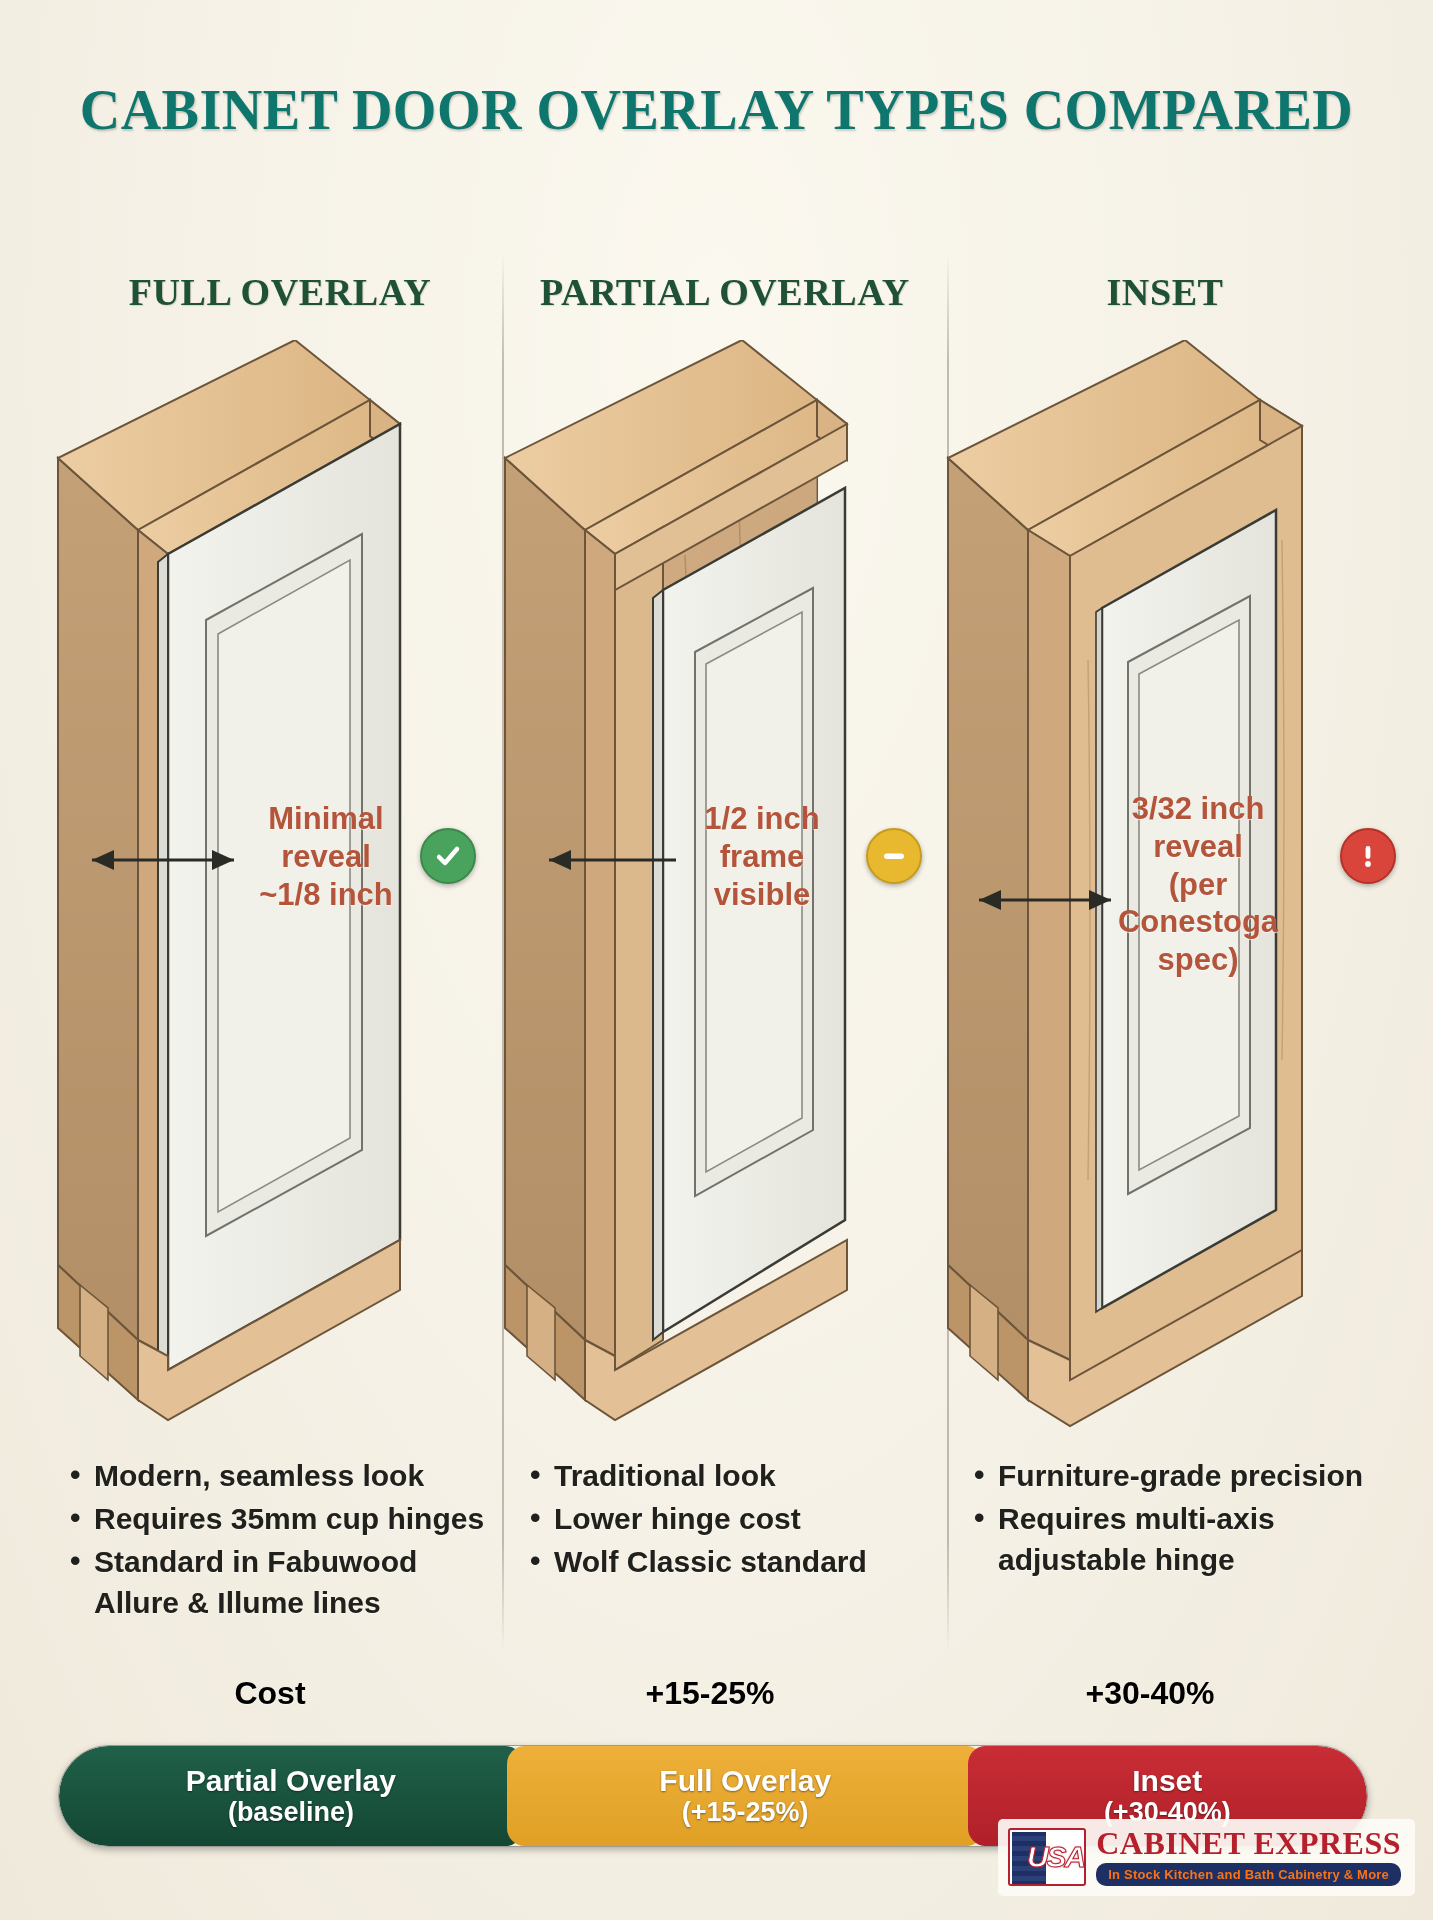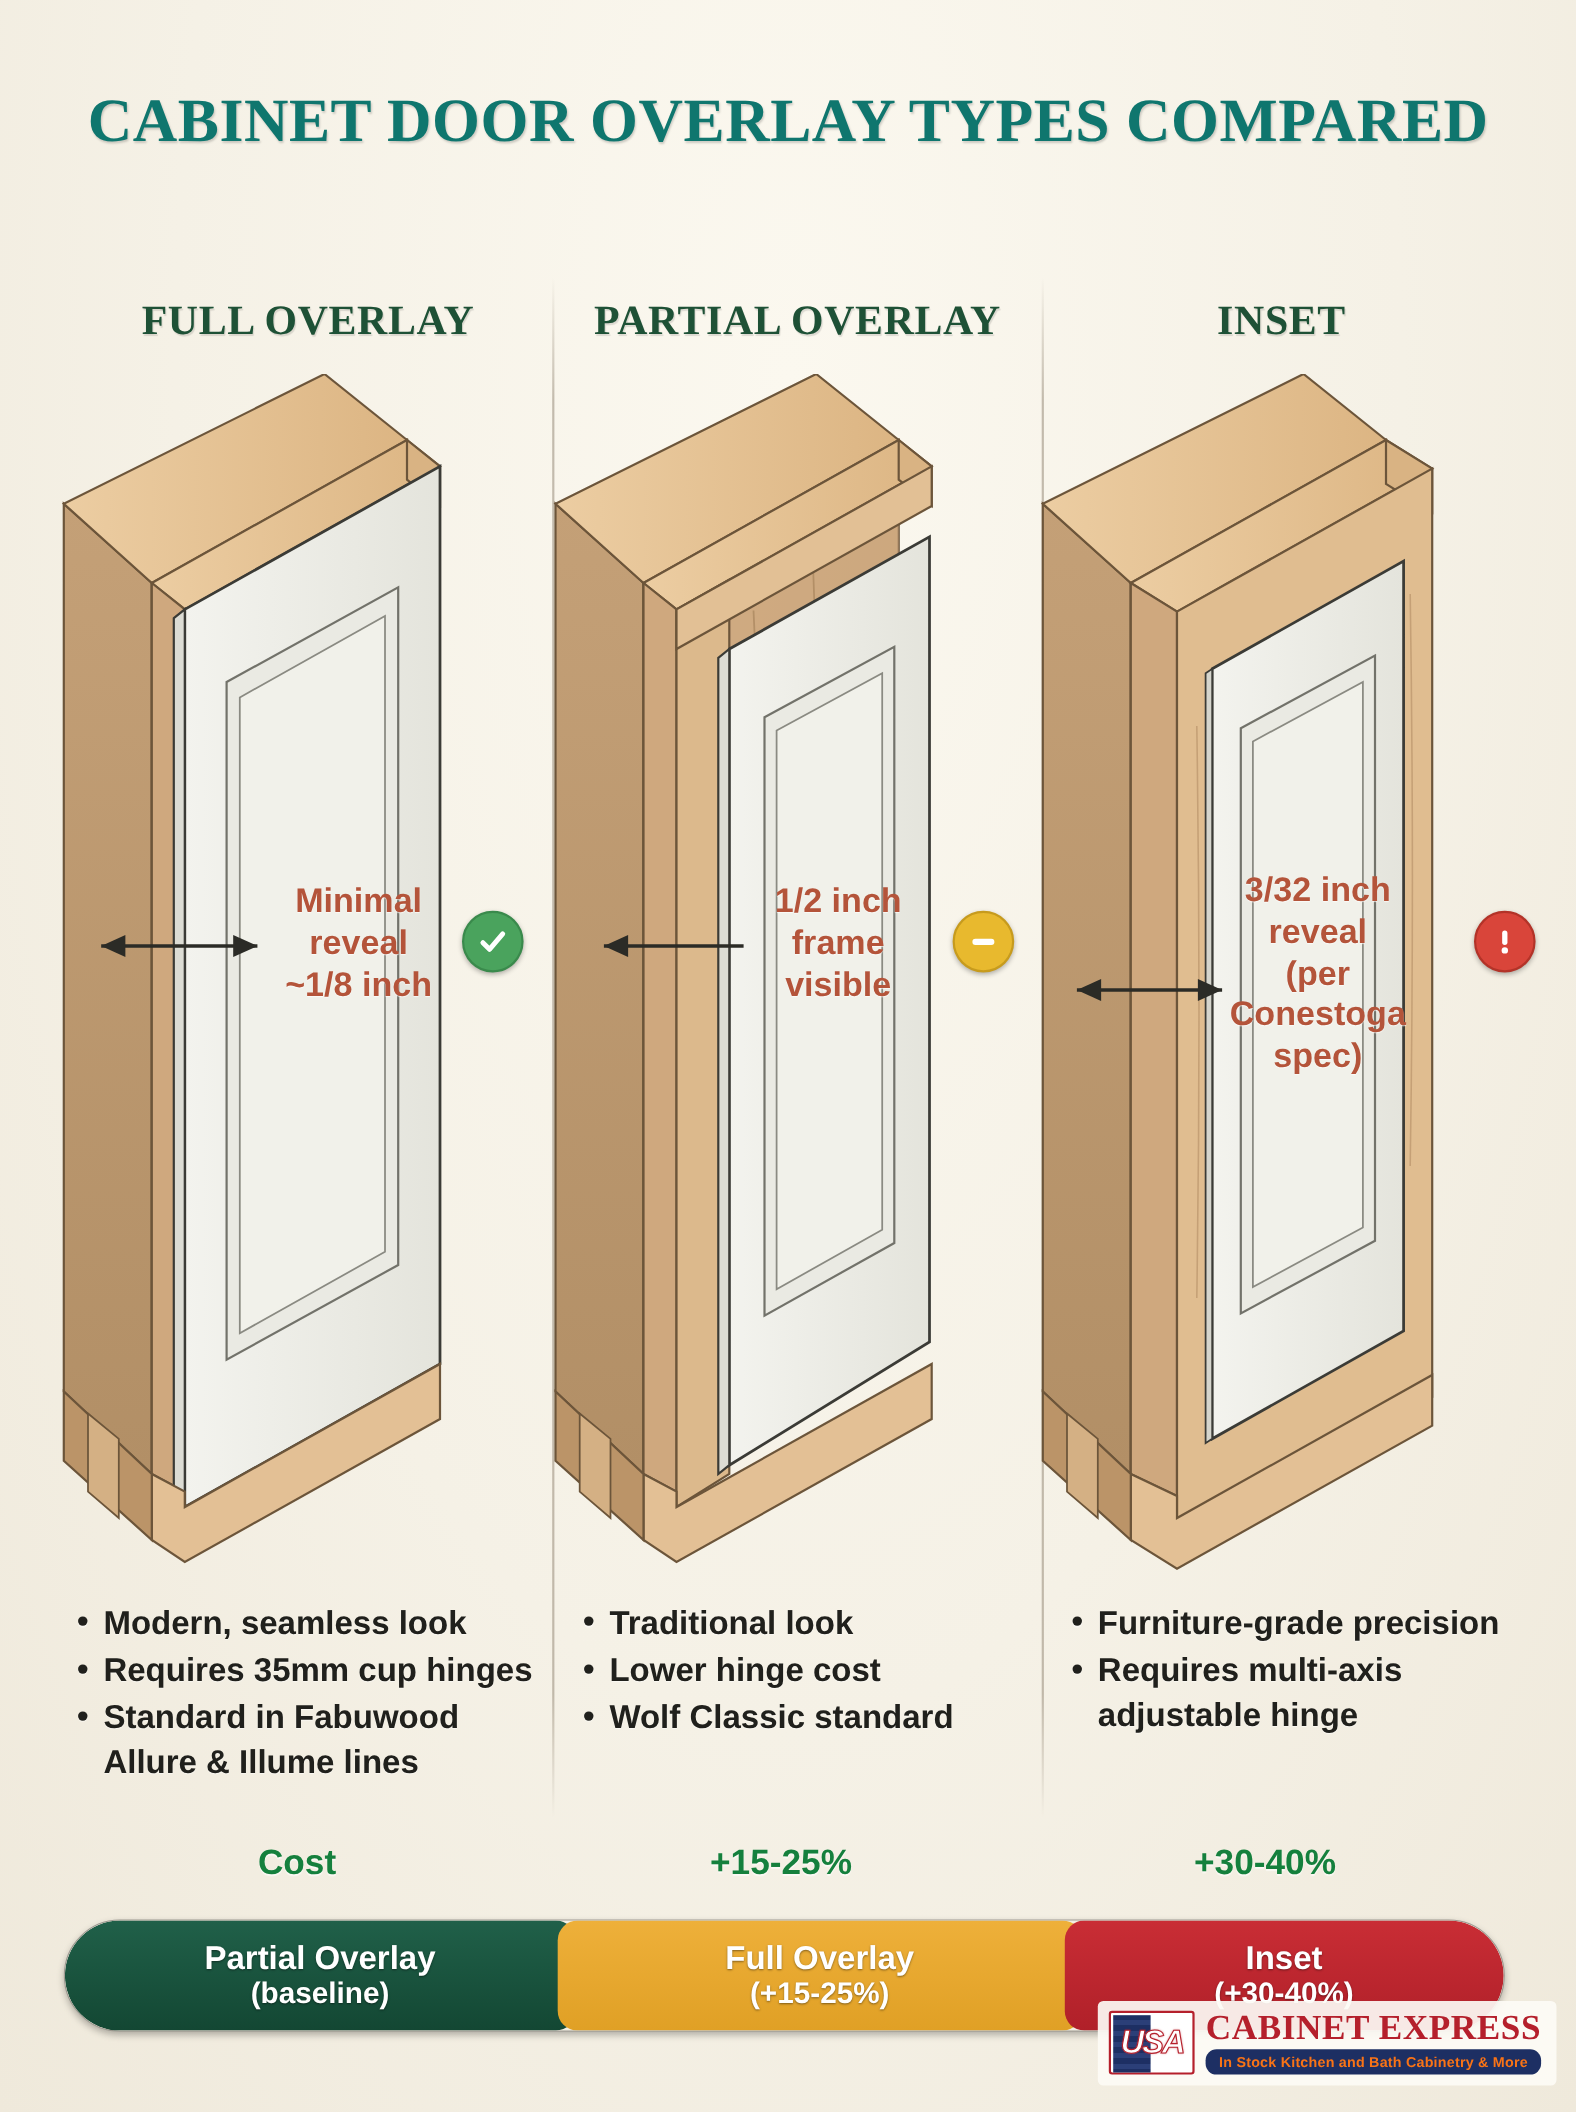--- a/index.html
+++ b/index.html
@@ -99,21 +99,21 @@
   #bul-1{ left:528px; width:420px; }
   #bul-2{ left:972px; width:420px; }
   .bullets li{ list-style:none; position:relative; padding-left:26px; margin-bottom:2px; }
   .bullets li:before{
     content:"\2022"; position:absolute; left:2px; top:-1px; font-size:30px;
   }
 
   
   .cost-label{
     position:absolute; top:1675px;
-    font-size:32px; font-weight:600; color:#15803d;
+    font-size:32px; font-weight:600; color:#000000;
     text-align:center;
     text-shadow:0 1px 1px rgba(255,255,255,.6);
   }
   #cost-0{ left:130px; width:280px; }
   #cost-1{ left:570px; width:280px; }
   #cost-2{ left:1010px; width:280px; }
 
   #cost-bar{
     position:absolute; left:58px; top:1745px;
     width:1310px; height:102px;
@@ -139,21 +139,21 @@
   #logo{
     position:absolute; right:18px; bottom:24px;
     display:flex; align-items:center; gap:10px;
     background:rgba(253,251,245,.92);
     padding:8px 14px 10px 10px;
     border-radius:5px;
   }
   #usa-mark{
     width:78px; height:58px; position:relative;
     background:#fff; border:2px solid #b5202c; border-radius:3px;
-    display:flex; align-items:center; justify-content:center;
+    display:flex; align-items:center; justify-content:flex-end;
     overflow:hidden;
   }
   #usa-mark .stars{
     position:absolute; left:2px; top:2px; width:34px; height:54px;
     background:
       repeating-linear-gradient(0deg, #1d2f63 0 5px, #2b3f78 5px 10px);
   }
   #usa-mark .usa-text{
     position:relative; z-index:2;
     font-family:"Liberation Sans", sans-serif;

